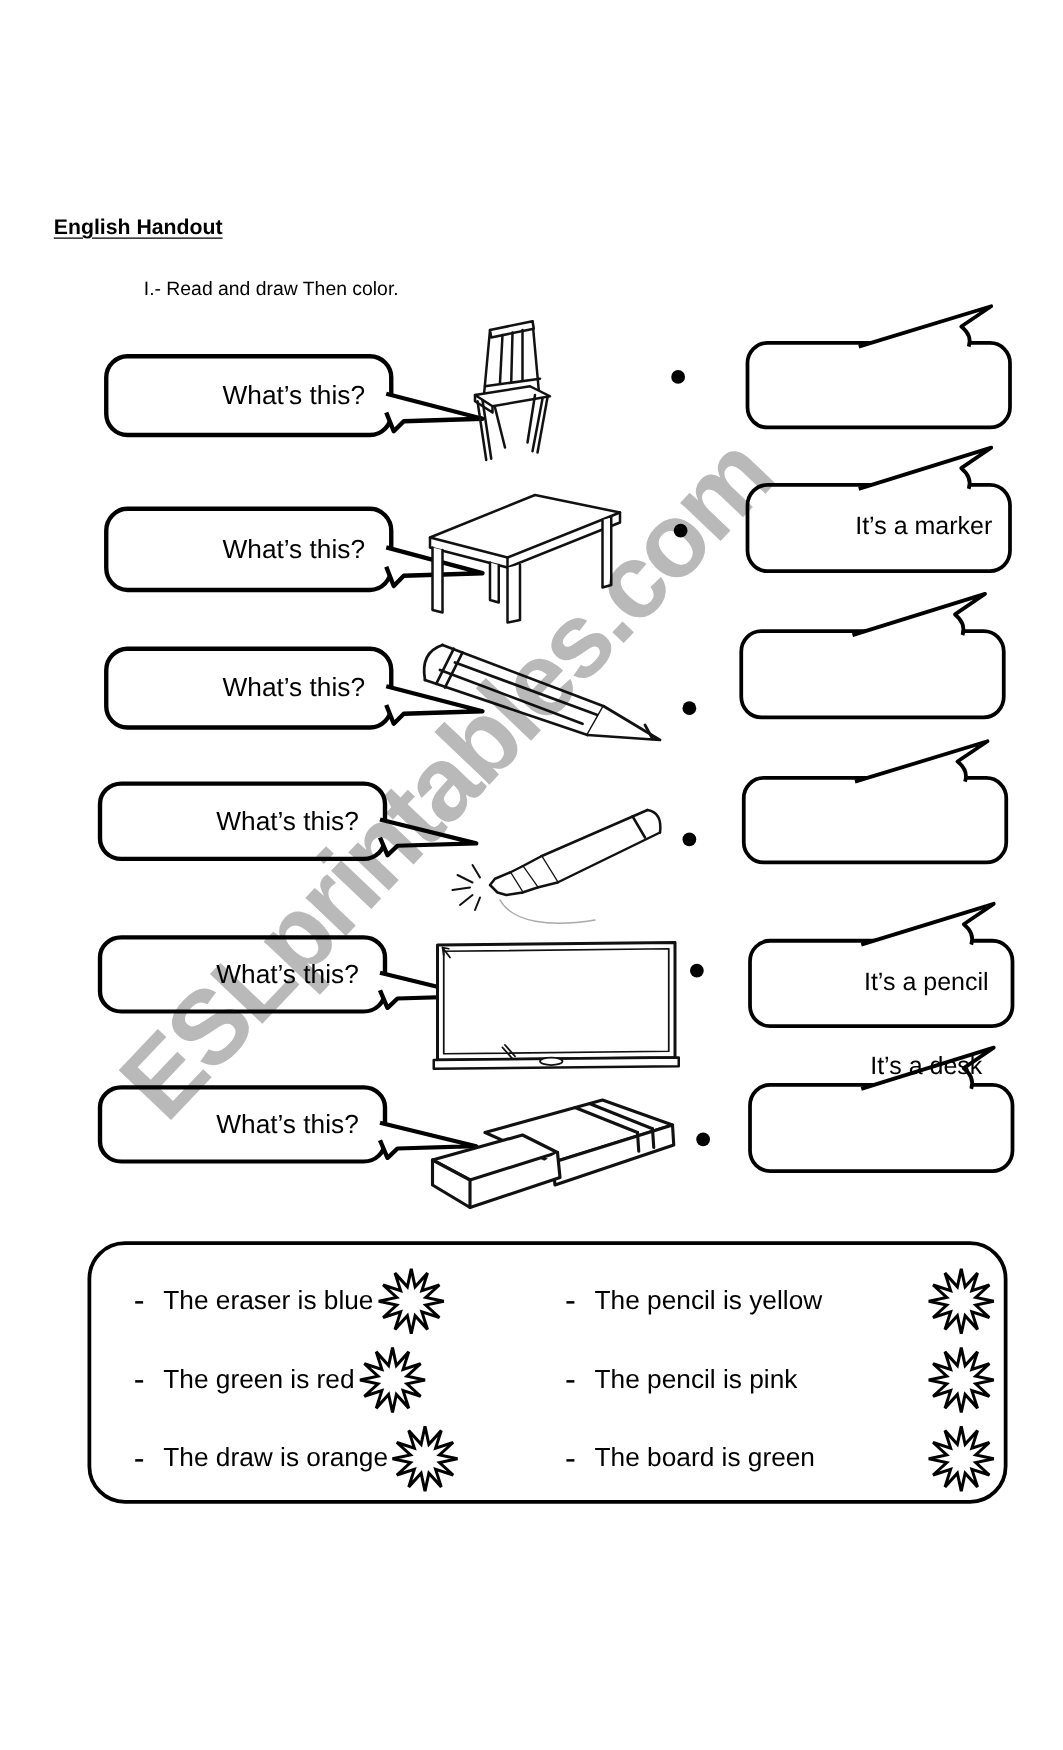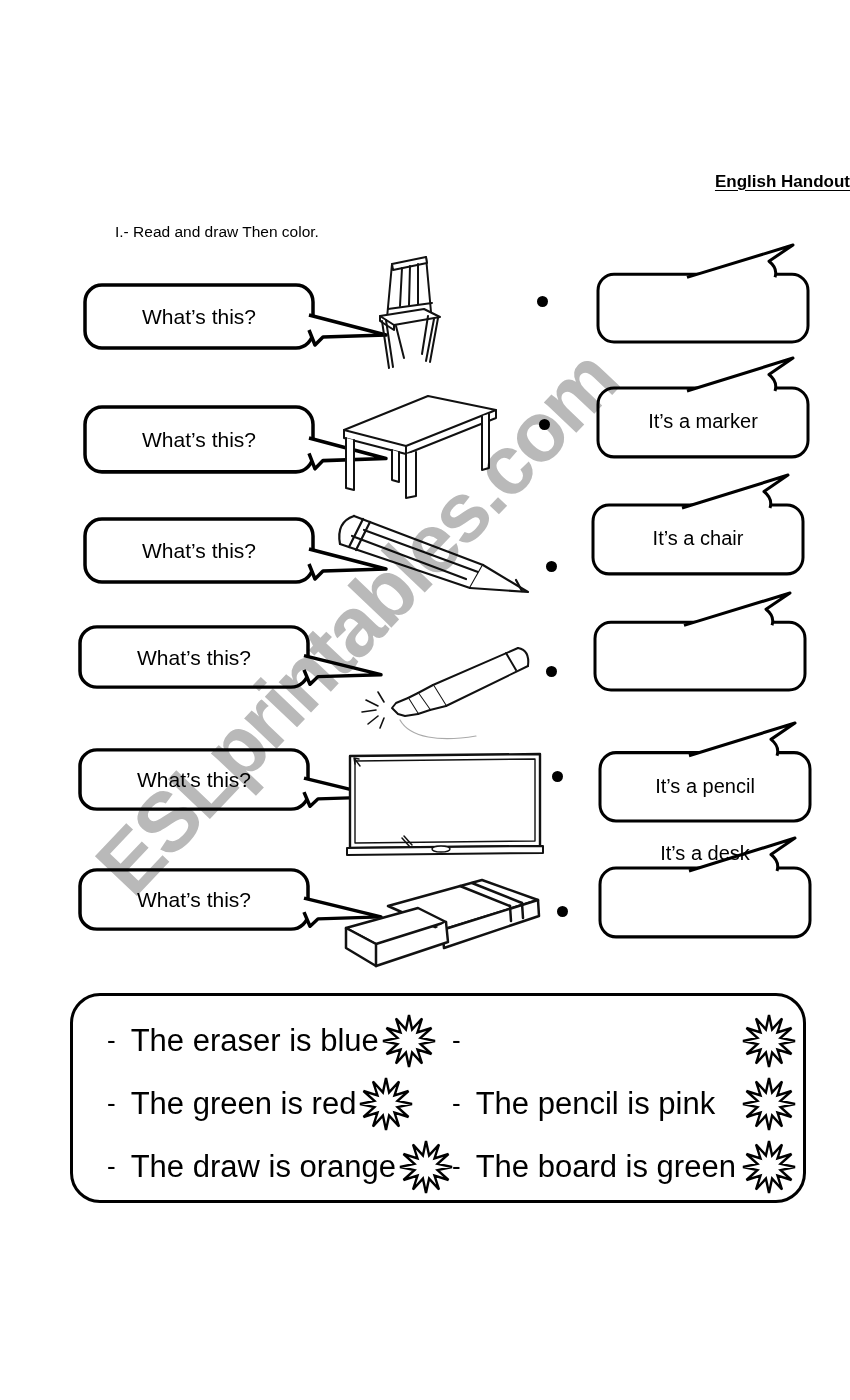--- a/index.html
+++ b/index.html
@@ -1,38 +1,38 @@
 <!DOCTYPE html>
 <html><head>
 <meta charset="utf-8">
 <style>
   html,body{margin:0;padding:0;background:#fff;}
   .page{position:relative;width:850px;height:1400px;background:#fff;overflow:hidden;
         font-family:"Liberation Sans",sans-serif;color:#000;}
   .abs{position:absolute;}
-  .title{left:0;right:0;top:172px;text-align:right;font-size:17px;font-weight:bold;
+  .title{left:0;right:0;top:172px;text-align:left;font-size:17px;font-weight:bold;
          text-decoration:underline;text-underline-offset:3px;padding-left:43px;}
   .instruction{left:115px;top:223px;font-size:15.5px;}
   .watermark{left:112px;top:838px;font-size:84px;font-weight:bold;color:#b9b9b9;
              letter-spacing:-3px;white-space:nowrap;transform:rotate(-46.5deg);
              transform-origin:left center;mix-blend-mode:multiply;z-index:40;line-height:1;
              pointer-events:none;}
   .bubble-label{display:flex;align-items:center;justify-content:center;
-                font-size:21px;padding-bottom:8px;z-index:5;}
+                font-size:21px;padding-bottom:8px;z-index:5;padding-left:36px;}
   .rb-label{font-size:20px;}
   .dot{width:11px;height:11px;border-radius:50%;background:#000;}
   .drawing{z-index:2;}
   .ck-box{left:70px;top:993px;width:736px;height:210px;border:3.5px solid #000;
           border-radius:30px;box-sizing:border-box;padding:13px 0 0 34px;z-index:10;background:transparent;}
   .ck-row{display:flex;align-items:center;height:63px;}
   .ck-cell{display:flex;align-items:center;}
   .ck-left{width:345px;flex:none;}
   .ck-right{flex:1;padding-right:6px;}
   .ck-dash{font-size:26px;margin-right:15px;}
-  .ck-text{font-size:31px;white-space:nowrap;}
+  .ck-text{font-size:21px;white-space:nowrap;}
   .star{width:56px;height:56px;flex:none;margin-left:2px;}
   .star-right{margin-left:auto;}
   svg{overflow:visible;}
 </style>
 </head>
 <body>
 
 <div class="page">
 
   <svg width="0" height="0" style="position:absolute">
@@ -108,21 +108,20 @@
       <path d="M40,14 L26,42"></path>
     <path d="M34,22 L148,64"></path>
       <path d="M22,28 L136,71"></path>
     <path d="M153,57 L198,84 L140,80" fill="#fff"></path>
     <path d="M186,72 L192,83"></path>
   </svg>
   <div class="abs dot" style="left:546px;top:561px"></div>
   <svg class="abs" style="left:590px;top:472px" width="220" height="105" viewBox="0 0 220 102" preserveAspectRatio="none">
       <use href="#shape-right-bubble"></use>
     </svg>
-  <div class="abs bubble-label rb-label" style="left:593px;top:502px;width:210px;height:73px">It’s a chair</div>
 
   <svg class="abs" style="left:78px;top:625px" width="310" height="65" viewBox="0 0 310 68" preserveAspectRatio="none">
       <use href="#shape-left-bubble"></use>
     </svg>
   <div class="abs bubble-label" style="left:78px;top:625px;width:232px;height:65px">What’s this?</div>
   <svg class="abs drawing" style="left:348px;top:640px" width="190" height="100" viewBox="0 0 190 100" fill="none" stroke="#111" stroke-width="2" stroke-linecap="round" stroke-linejoin="round">
     <path d="M170,8 L85,45 L98,66 L180,26" fill="#fff"></path>
     <path d="M170,8 Q182,10 180,26"></path>
     <path d="M158,13 L168,30"></path>
     <path d="M85,45 L70,53 L82,70 L98,66" fill="#fff"></path>
@@ -182,20 +181,21 @@
     <div class="ck-row">
       <div class="ck-cell ck-left">
         <span class="ck-dash">-</span>
         <span class="ck-text">The eraser is blue</span>
         <svg class="star" viewBox="0 0 56 56">
             <use href="#shape-star"></use>
           </svg>
       </div>
       <div class="ck-cell ck-right">
         <span class="ck-dash">-</span>
+        <span class="ck-text">The pencil is yellow</span>
         <svg class="star star-right" viewBox="0 0 56 56">
             <use href="#shape-star"></use>
           </svg>
       </div>
     </div>
     <div class="ck-row">
       <div class="ck-cell ck-left">
         <span class="ck-dash">-</span>
         <span class="ck-text">The green is red</span>
         <svg class="star" viewBox="0 0 56 56">

